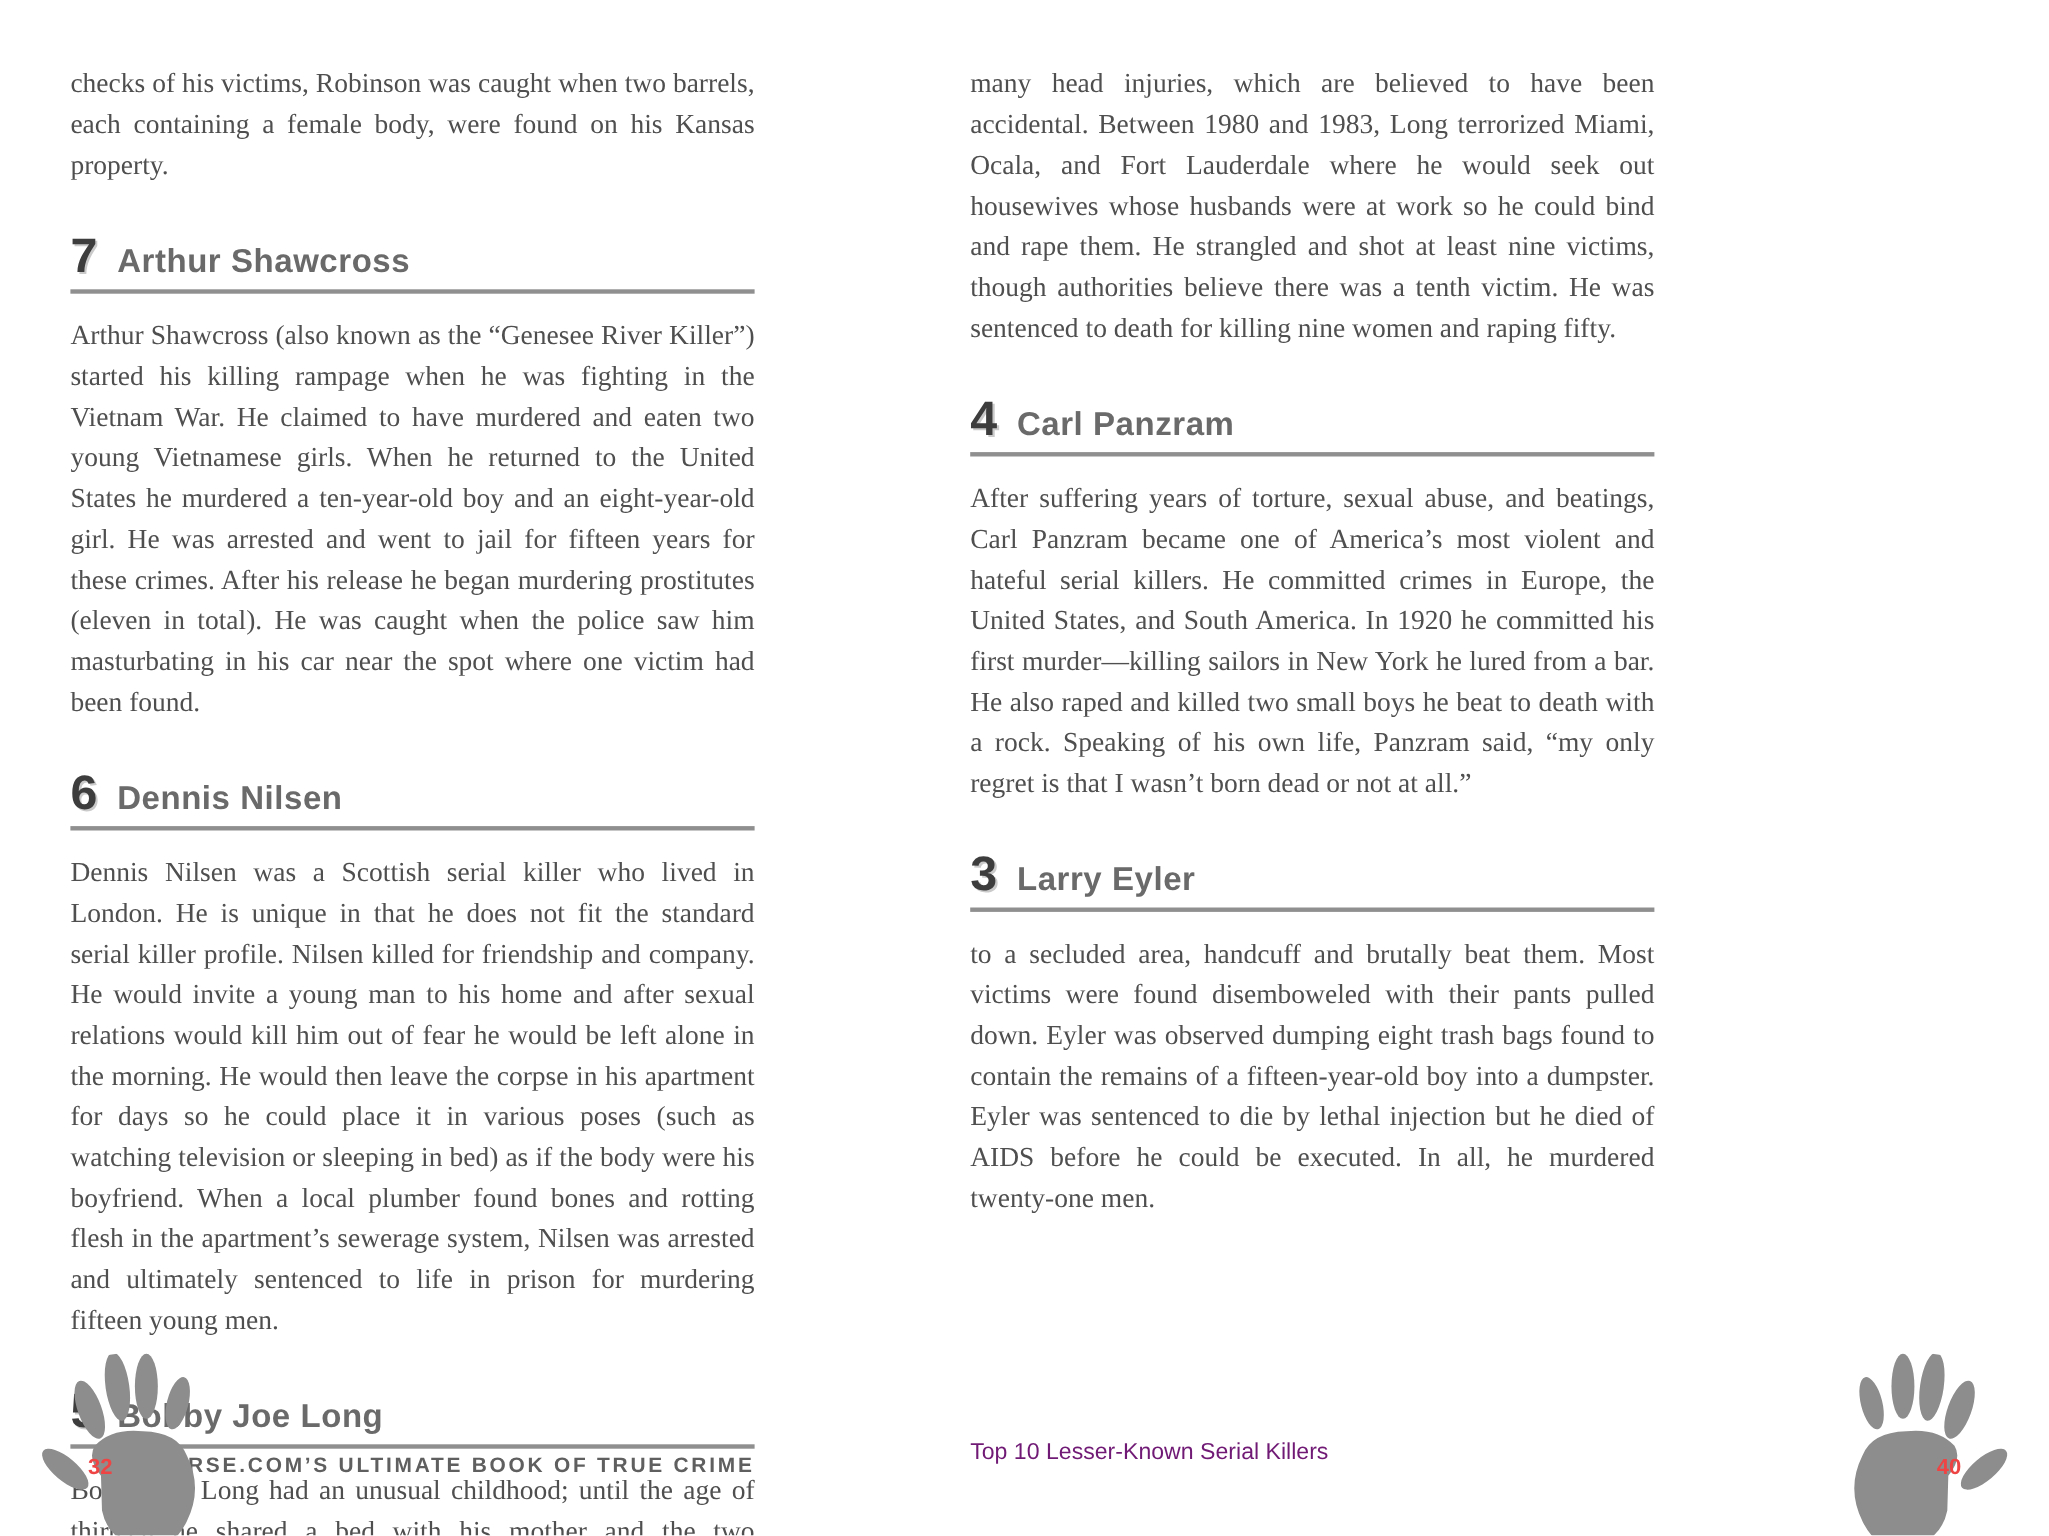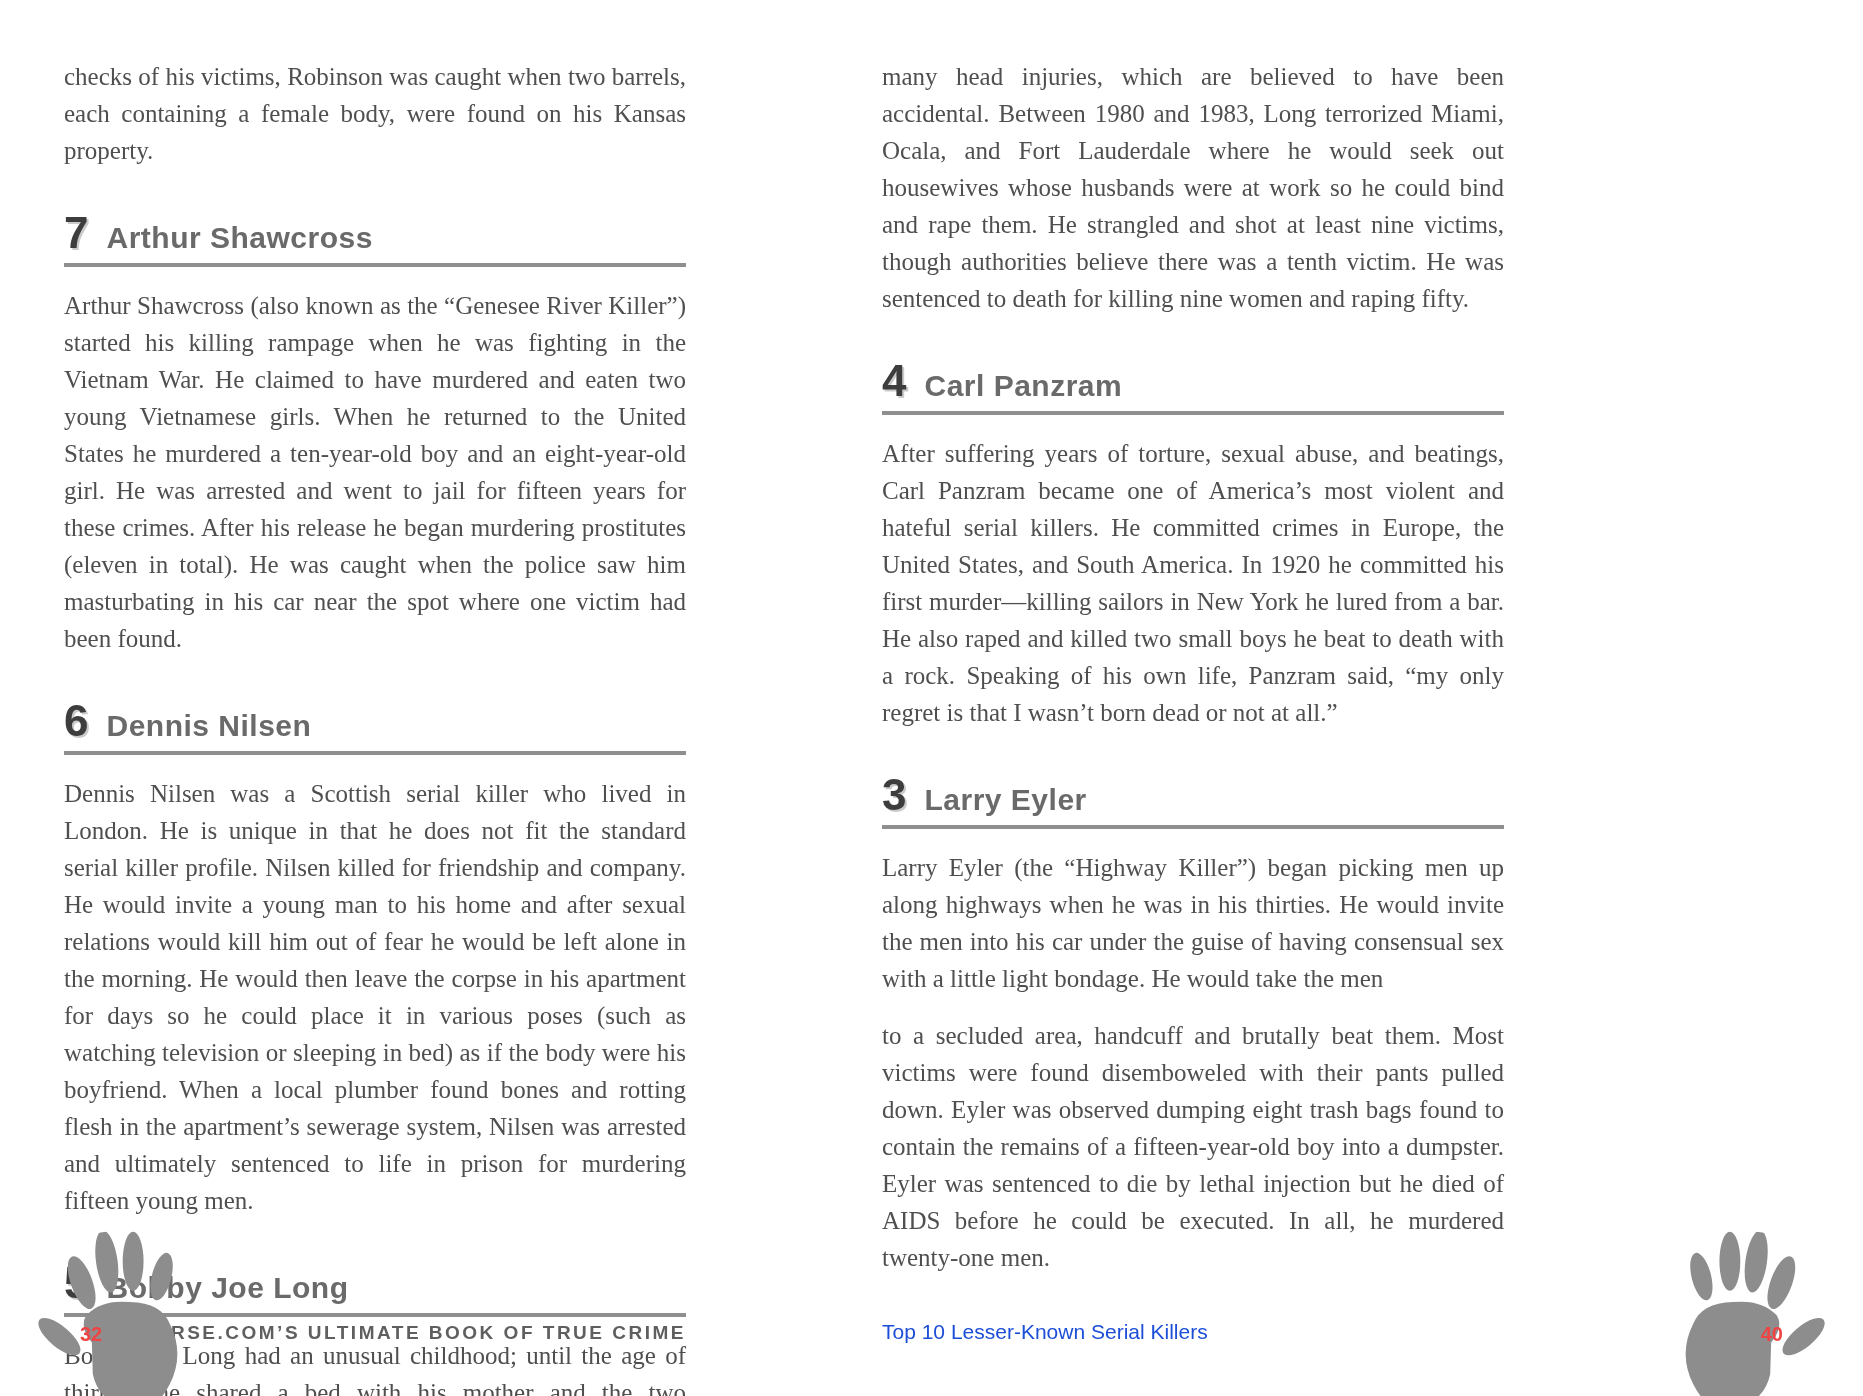--- a/index.html
+++ b/index.html
@@ -59,24 +59,24 @@
     font-family: "Liberation Sans", sans-serif;
     font-weight: bold;
     font-size: 19px;
     letter-spacing: 2.5px;
     color: #5f5f5f;
     white-space: nowrap;
   }
   .footer-right {
     position: absolute;
     left: 882px;
-    bottom: 52px;
+    bottom: 64px;
     font-family: "Liberation Sans", sans-serif;
     font-size: 21px;
-    color: #1d4ed8;
+    color: #701a75;
   }
   .handprint {
     position: absolute;
     color: #8d8d8d;
     z-index: 1;
   }
   .handprint.hp-left  { left: 38px;  bottom: -38px; transform: rotate(-8deg); }
   .handprint.hp-right { right: 38px; bottom: -38px; transform: scaleX(-1) rotate(-8deg); }
   .page-num {
     position: absolute;
@@ -133,21 +133,20 @@
           <span class="title">Carl Panzram</span>
         </div>
         <p class="body-text">After suffering years of torture, sexual abuse, and beatings, Carl Panzram became one of America’s most violent and hateful serial killers. He committed crimes in Europe, the United States, and South America. In 1920 he committed his first murder—killing sailors in New York he lured from a bar. He also raped and killed two small boys he beat to death with a rock. Speaking of his own life, Panzram said, “my only regret is that I wasn’t born dead or not at all.”</p>
       </div>
 
       <div class="section">
         <div class="heading">
           <span class="num">3</span>
           <span class="title">Larry Eyler</span>
         </div>
-        <p class="body-text">Larry Eyler (the “Highway Killer”) began picking men up along highways when he was in his thirties. He would invite the men into his car under the guise of having consensual sex with a little light bondage. He would take the men</p>
         <p class="body-text p-gap">to a secluded area, handcuff and brutally beat them. Most victims were found disemboweled with their pants pulled down. Eyler was observed dumping eight trash bags found to contain the remains of a fifteen-year-old boy into a dumpster. Eyler was sentenced to die by lethal injection but he died of AIDS before he could be executed. In all, he murdered twenty-one men.</p>
       </div>
     </div>
 
   </div>
 
   <div class="footer-left">LISTVERSE.COM’S ULTIMATE BOOK OF TRUE CRIME</div>
   <div class="footer-right">Top 10 Lesser-Known Serial Killers</div>
 
   <div class="handprint hp-left">

